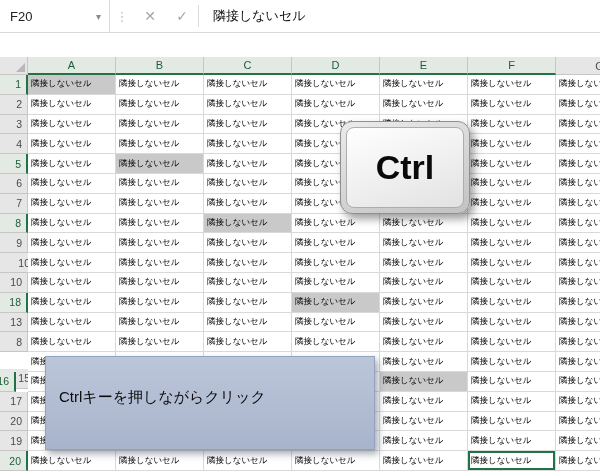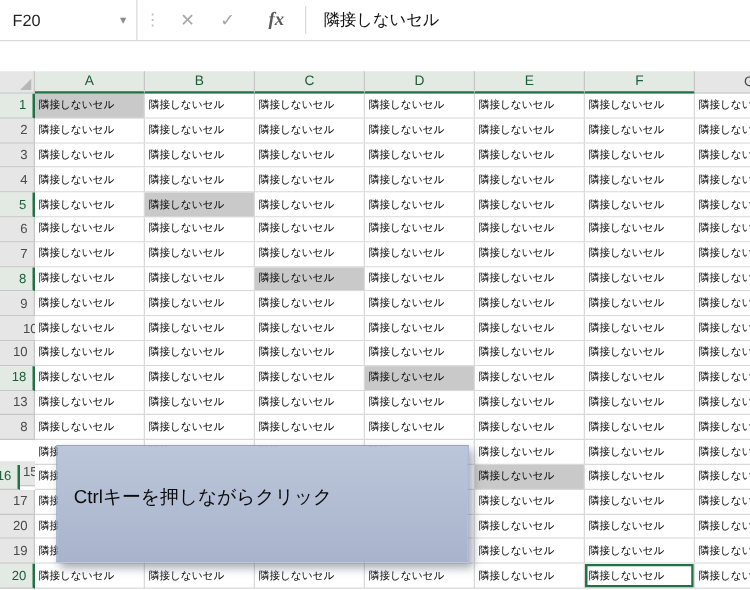--- a/index.html
+++ b/index.html
@@ -56,21 +56,20 @@
 <div class="screen">
 
   <div class="topbar">
     <div class="namebox">
       <span>F20</span>
       <span class="dd">▾</span>
     </div>
     <div class="grip">⋮</div>
     <div class="fbtn">✕</div>
     <div class="fbtn">✓</div>
-    <div class="fbtn fx">fx</div>
     <div class="fsep"></div>
     <div class="formula">隣接しないセル</div>
   </div>
 
   <div id="sheet">
       <div class="corner" style="left:0;top:57px;width:28px;height:18px">
         <span class="tri"></span>
       </div>
       <div class="colhead selhead" style="left:28px;top:57px;width:88px;height:18px">A</div>
       <div class="colhead selhead" style="left:116px;top:57px;width:88px;height:18px">B</div>
@@ -234,18 +233,21 @@
       <div class="cell" style="left:556px;top:431.40000000000003px;width:88px;height:19.8px">隣接しないセル</div>
       <div class="cell" style="left:28px;top:451.2px;width:88px;height:19.8px">隣接しないセル</div>
       <div class="cell" style="left:116px;top:451.2px;width:88px;height:19.8px">隣接しないセル</div>
       <div class="cell" style="left:204px;top:451.2px;width:88px;height:19.8px">隣接しないセル</div>
       <div class="cell" style="left:292px;top:451.2px;width:88px;height:19.8px">隣接しないセル</div>
       <div class="cell" style="left:380px;top:451.2px;width:88px;height:19.8px">隣接しないセル</div>
       <div class="cell activecell" style="left:468px;top:451.2px;width:88px;height:19.8px">隣接しないセル</div>
       <div class="cell" style="left:556px;top:451.2px;width:88px;height:19.8px">隣接しないセル</div>
     </div>
 
+  <div class="ctrl-key">
+    <div class="ctrl-face">Ctrl</div>
+  </div>
 
   <div class="tooltip">
     <span>Ctrlキーを押しながらクリック</span>
   </div>
 
 </div>
 
 </body></html>

